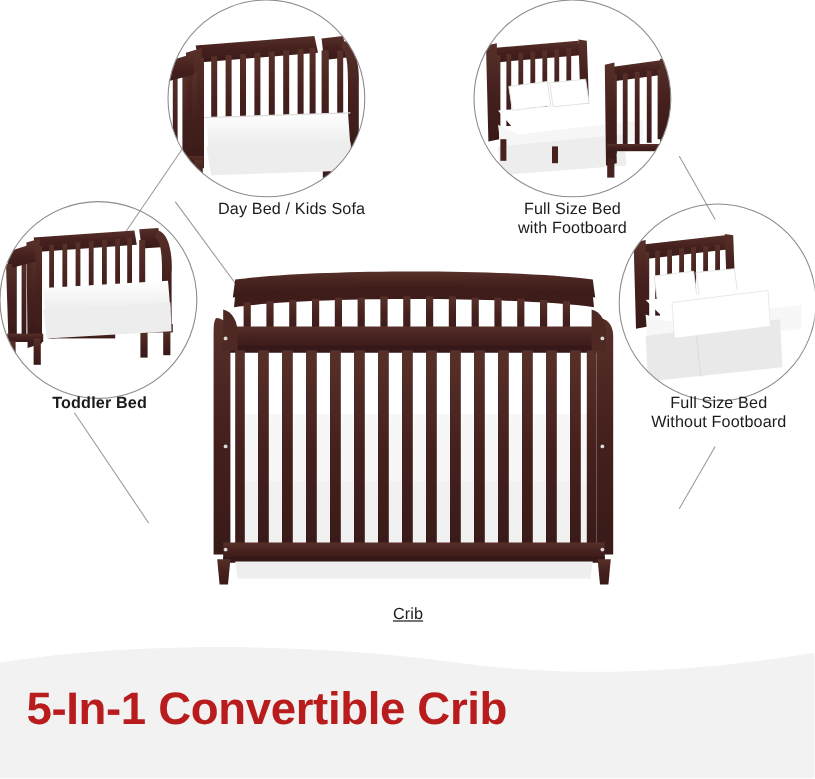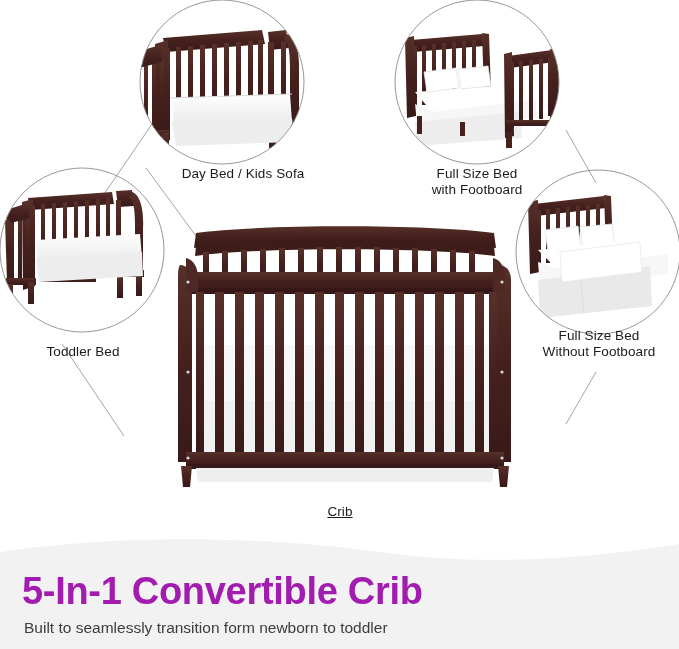--- a/index.html
+++ b/index.html
@@ -40,21 +40,21 @@
     text-align: center;
     white-space: pre-line;
     letter-spacing: .1px;
   }
   .banner-title {
     position: absolute;
     left: 22px;
     top: 570px;
     font-size: 38px;
     font-weight: bold;
-    color: #a21caf;
+    color: #b91c1c;
     letter-spacing: -0.3px;
     line-height: 42px;
   }
   .banner-sub {
     position: absolute;
     left: 24px;
     top: 618px;
     font-size: 15.5px;
     color: #3d3d3d;
     line-height: 20px;
@@ -354,29 +354,28 @@
       </g>
     </g>
   </svg>
 
   <div class="layer labels">
     <div class="label" style="left:146px; top:166px; width:194px;">Day Bed / Kids Sofa</div>
 
     <div class="label" style="left:392px; top:166px; width:170px;">Full Size Bed
 with Footboard</div>
 
-    <div class="label" style="left:0px; top:344px; width:166px;">Toddler Bed</div>
+    <div class="label" style="left:0px; top:328px; width:166px;font-weight:bold;">Toddler Bed</div>
 
     <div class="label" style="left:519px; top:328px; width:160px;">Full Size Bed
 Without Footboard</div>
 
     <div class="label" style="left:300px; top:504px; width:80px;text-decoration:underline;">Crib</div>
   </div>
 
   <div class="layer banner">
     <svg viewBox="0 0 679 649" width="679" height="649" style="position:absolute;left:0;top:0;">
       <path d="M0 552 C 120 534, 260 536, 380 552 C 480 566, 580 560, 679 544 L 679 649 L 0 649 Z" fill="#f2f2f2"></path>
     </svg>
     <div class="banner-title">5-In-1 Convertible Crib</div>
-    <div class="banner-sub">Built to seamlessly transition form newborn to toddler</div>
   </div>
 
 </div>
 
 </body></html>

